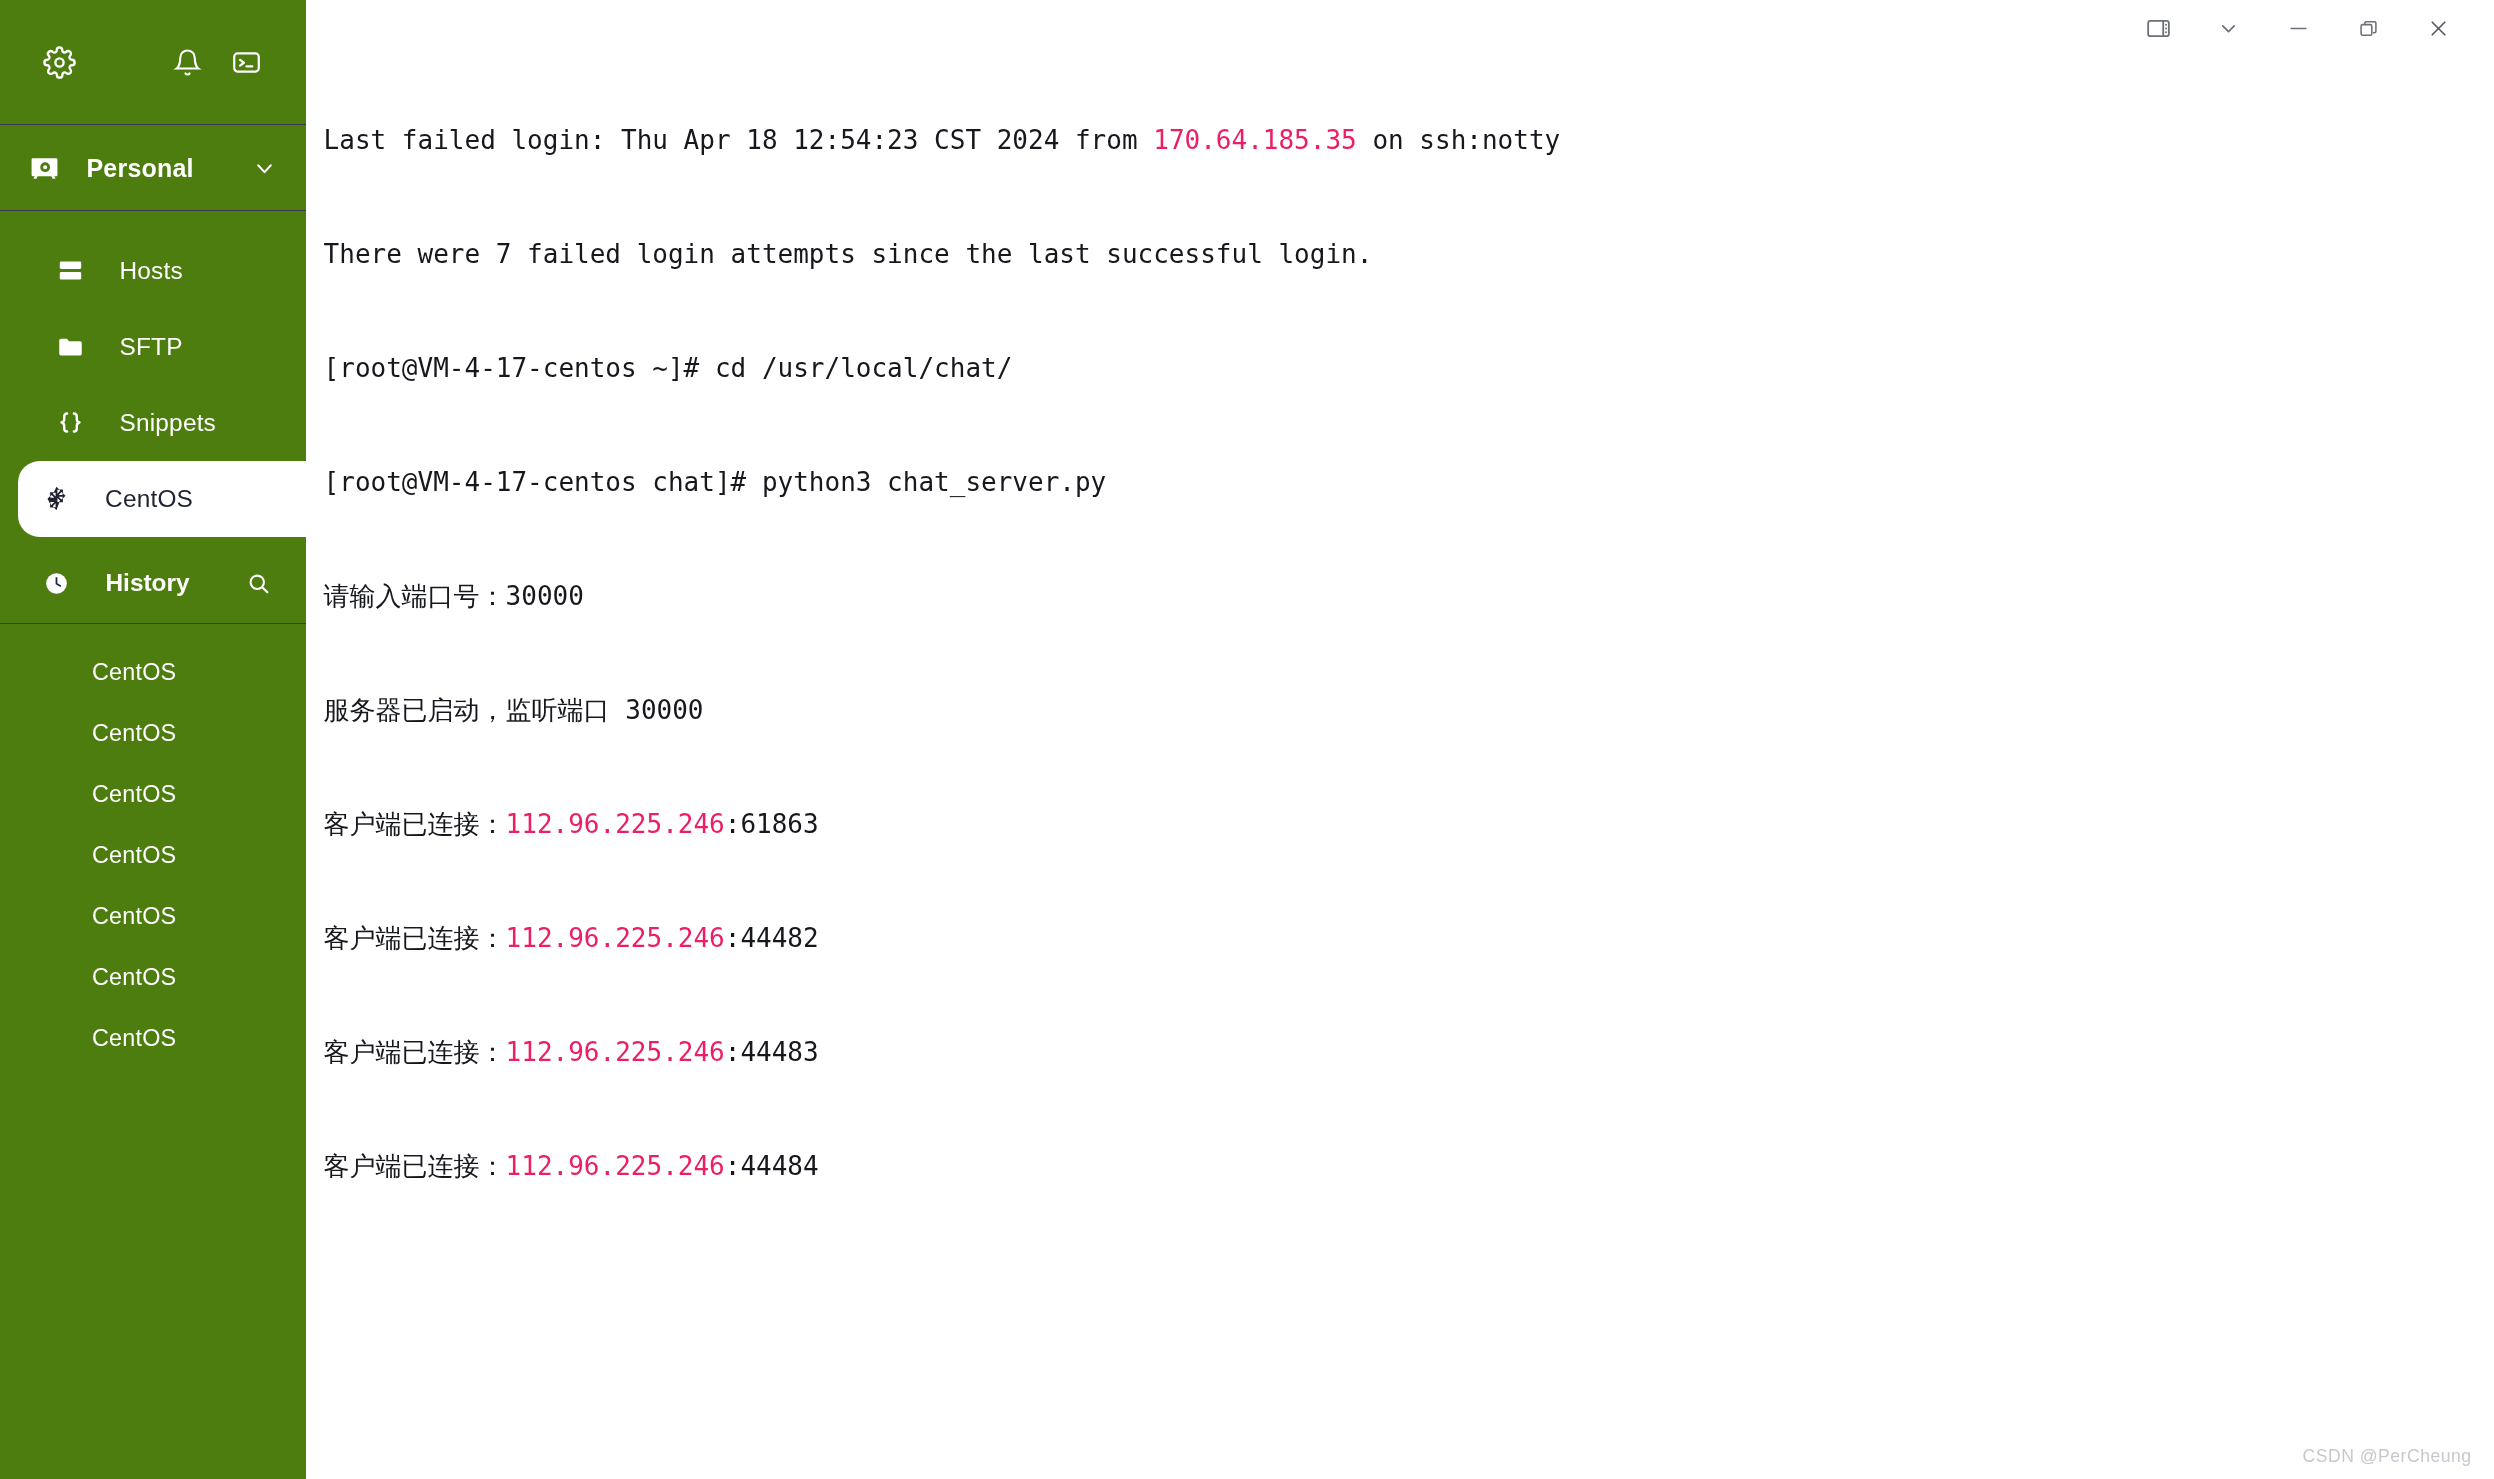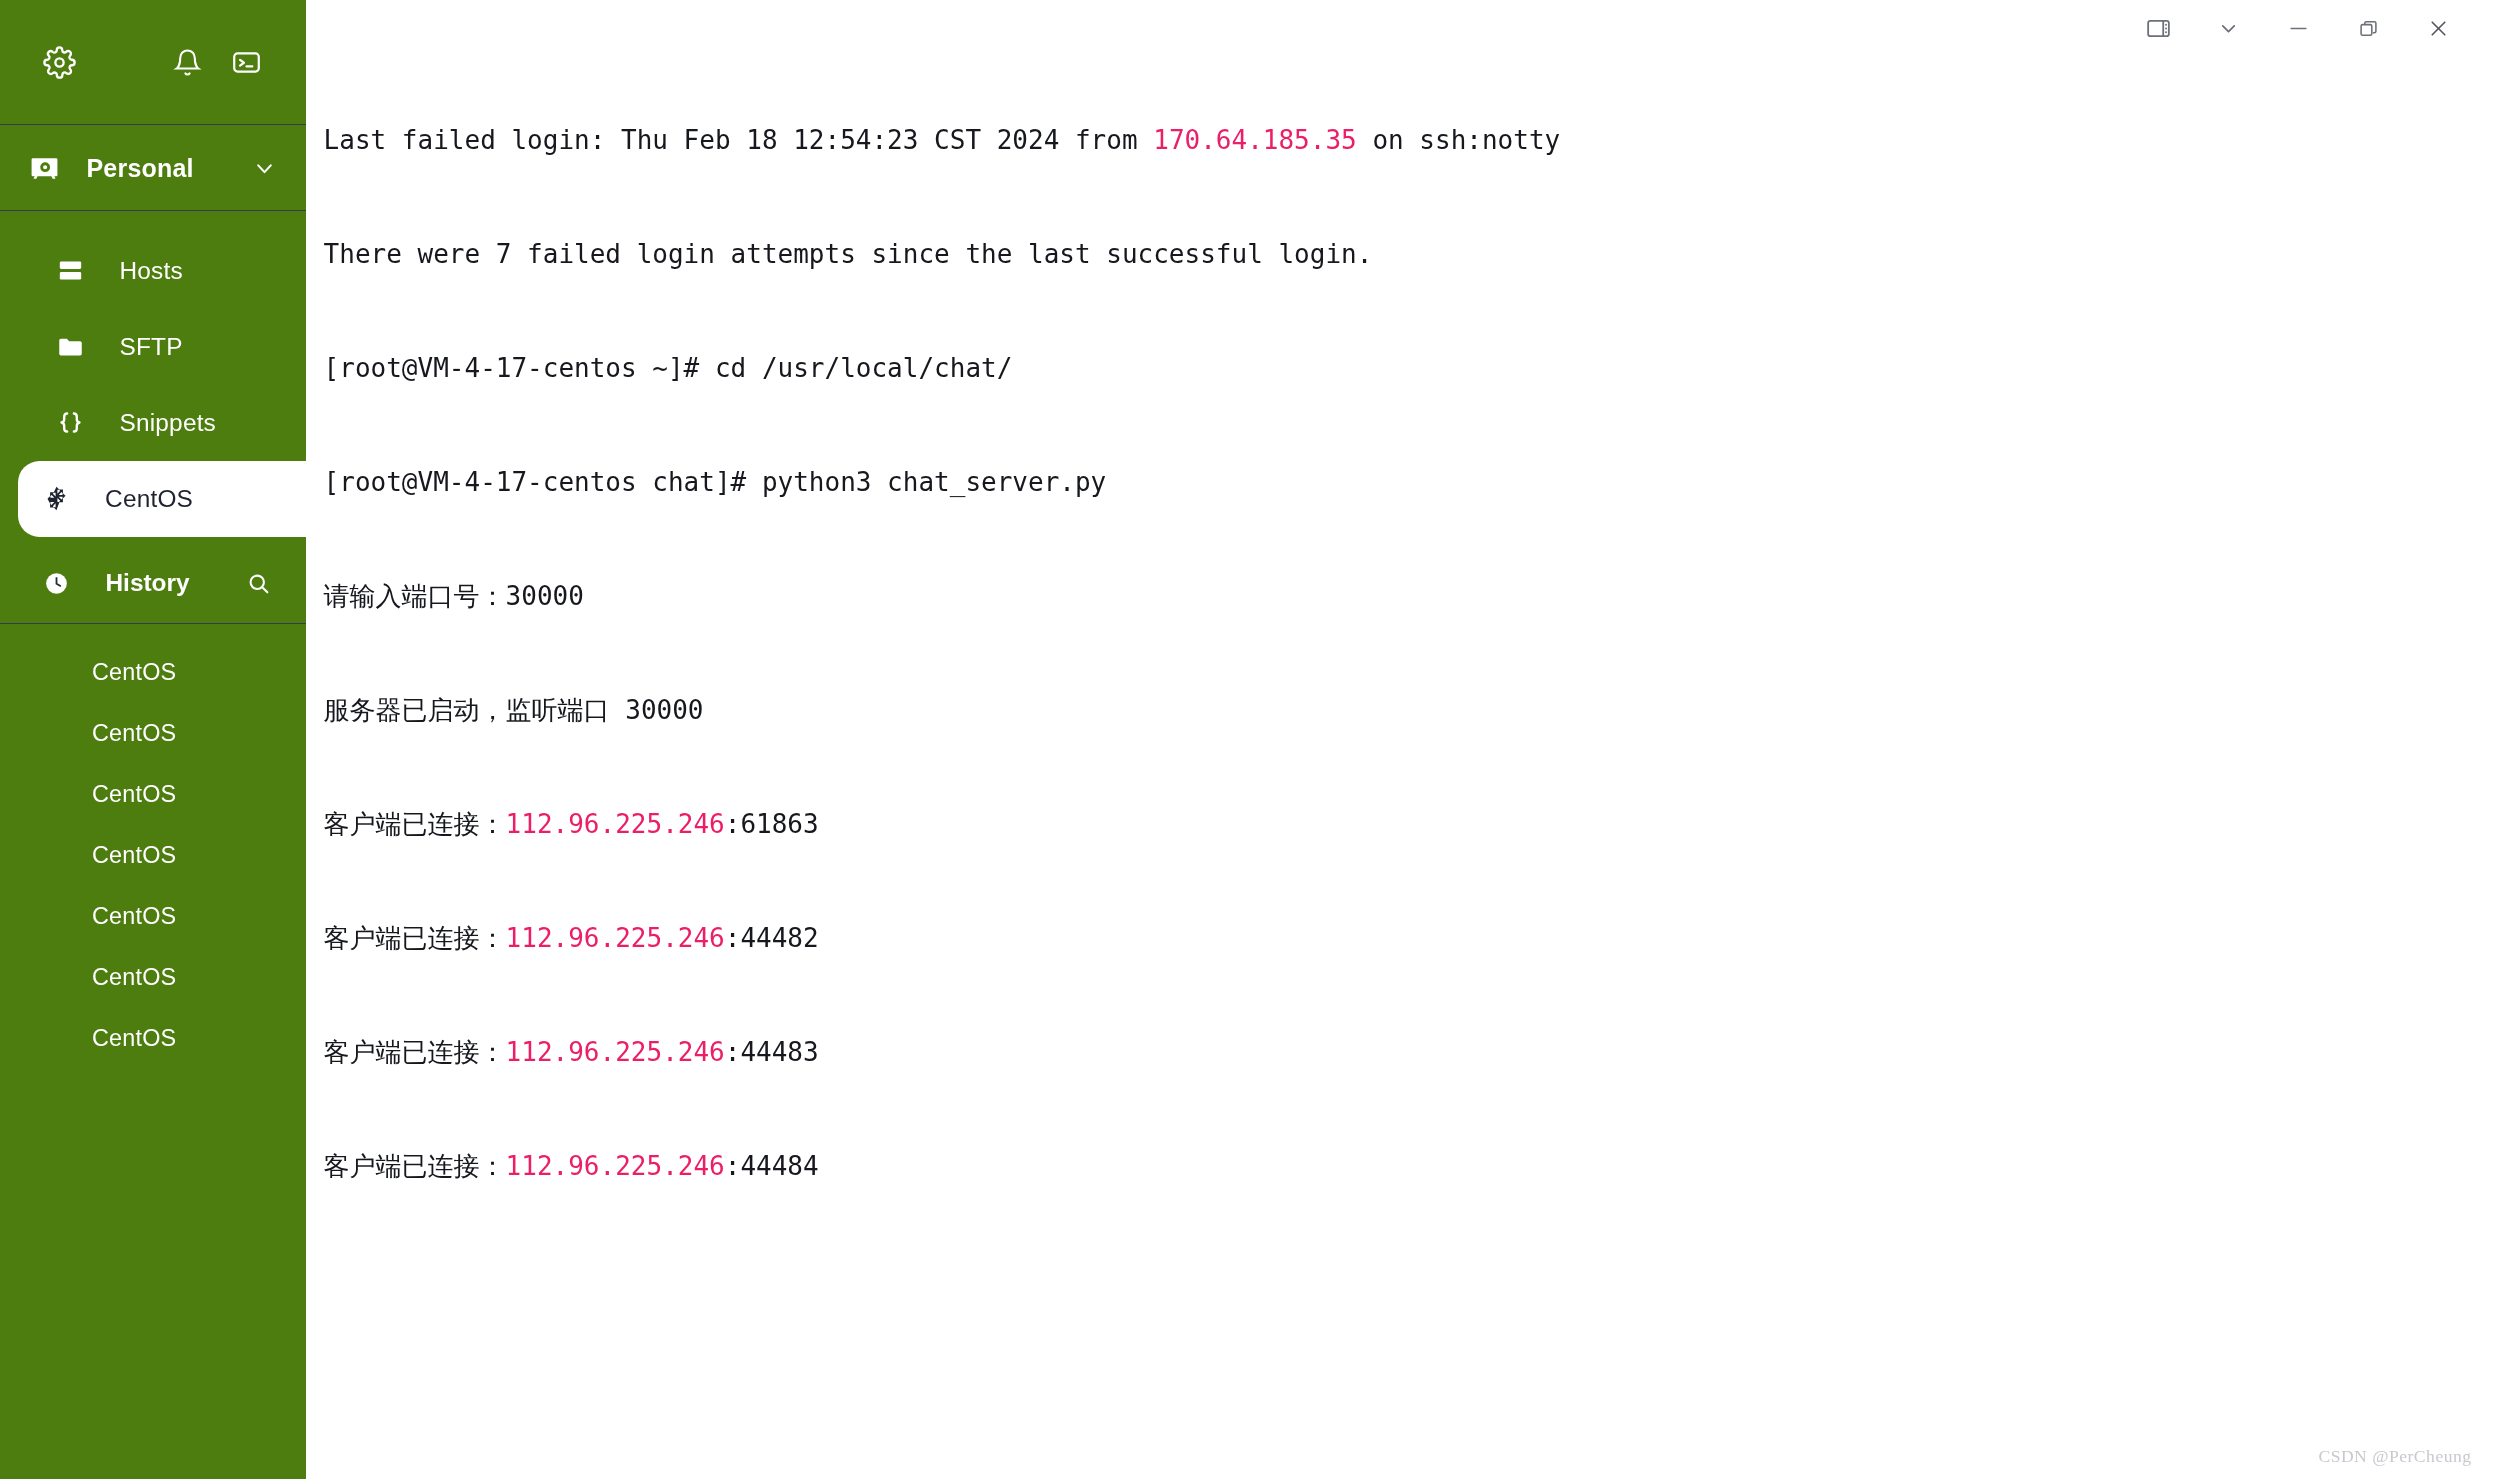--- a/index.html
+++ b/index.html
@@ -182,21 +182,21 @@
   }
   .tline { height:38px; }
   .ip { color:#eb1e67; }
 
   .watermark {
     position:absolute;
     right:23.4px;
     bottom:11.7px;
     font-size:17.6px;
     color:#c6c9ce;
-    font-family:Liberation Serif, serif;
+    font-family:Liberation Sans, sans-serif;
     letter-spacing:0.5px;
   }
 </style>
 </head>
 <body>
 
 <div id="app">
 
   <div class="sidebar">
 
@@ -355,21 +355,21 @@
       </div>
       <div class="win-btn close">
         <svg width="25" height="25" viewBox="0 0 24 24" fill="none" stroke="currentColor" stroke-width="1.6" stroke-linecap="round">
           <line x1="6" y1="6" x2="18" y2="18"></line>
           <line x1="18" y1="6" x2="6" y2="18"></line>
         </svg>
       </div>
     </div>
 
     <div class="terminal">
-      <div class="tline"><span>Last failed login: Thu Feb 18 12:54:23 CST 2024 from </span><span class="ip">170.64.185.35</span><span> on ssh:notty</span></div>
+      <div class="tline"><span>Last failed login: Thu Apr 18 12:54:23 CST 2024 from </span><span class="ip">170.64.185.35</span><span> on ssh:notty</span></div>
       <div class="tline"><span>There were 7 failed login attempts since the last successful login.</span></div>
       <div class="tline"><span>[root@VM-4-17-centos ~]# cd /usr/local/chat/</span></div>
       <div class="tline"><span>[root@VM-4-17-centos chat]# python3 chat_server.py</span></div>
       <div class="tline"><span>请输入端口号：30000</span></div>
       <div class="tline"><span>服务器已启动，监听端口 30000</span></div>
       <div class="tline"><span>客户端已连接：</span><span class="ip">112.96.225.246</span><span>:61863</span></div>
       <div class="tline"><span>客户端已连接：</span><span class="ip">112.96.225.246</span><span>:44482</span></div>
       <div class="tline"><span>客户端已连接：</span><span class="ip">112.96.225.246</span><span>:44483</span></div>
       <div class="tline"><span>客户端已连接：</span><span class="ip">112.96.225.246</span><span>:44484</span></div>
       

